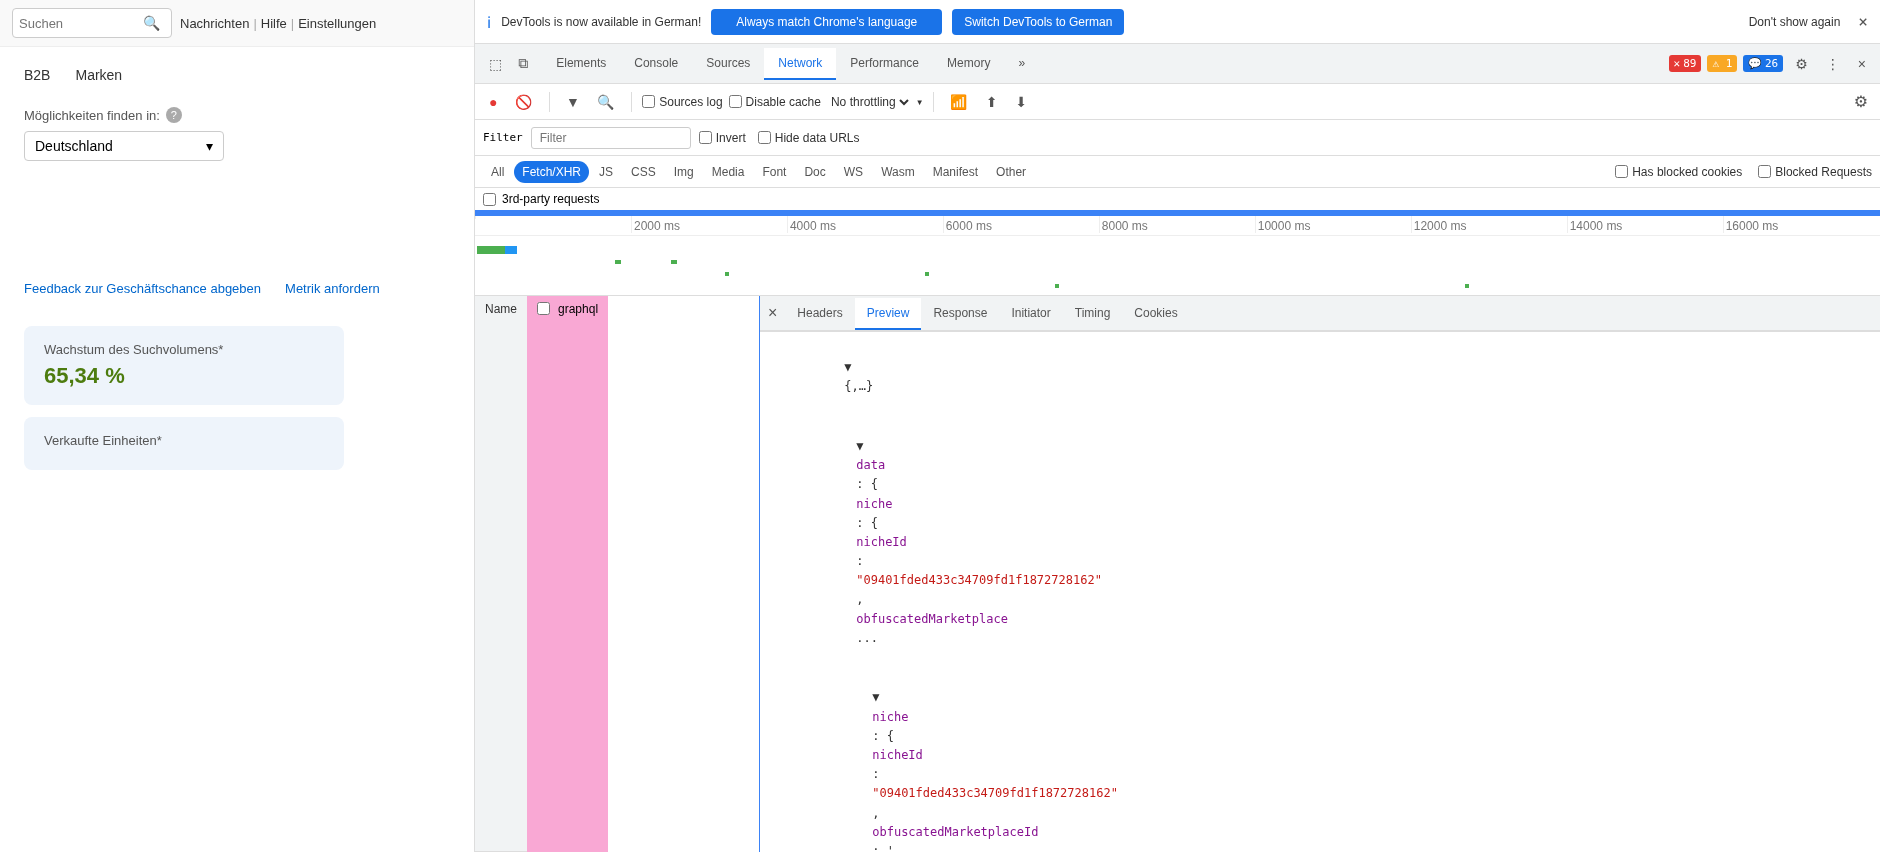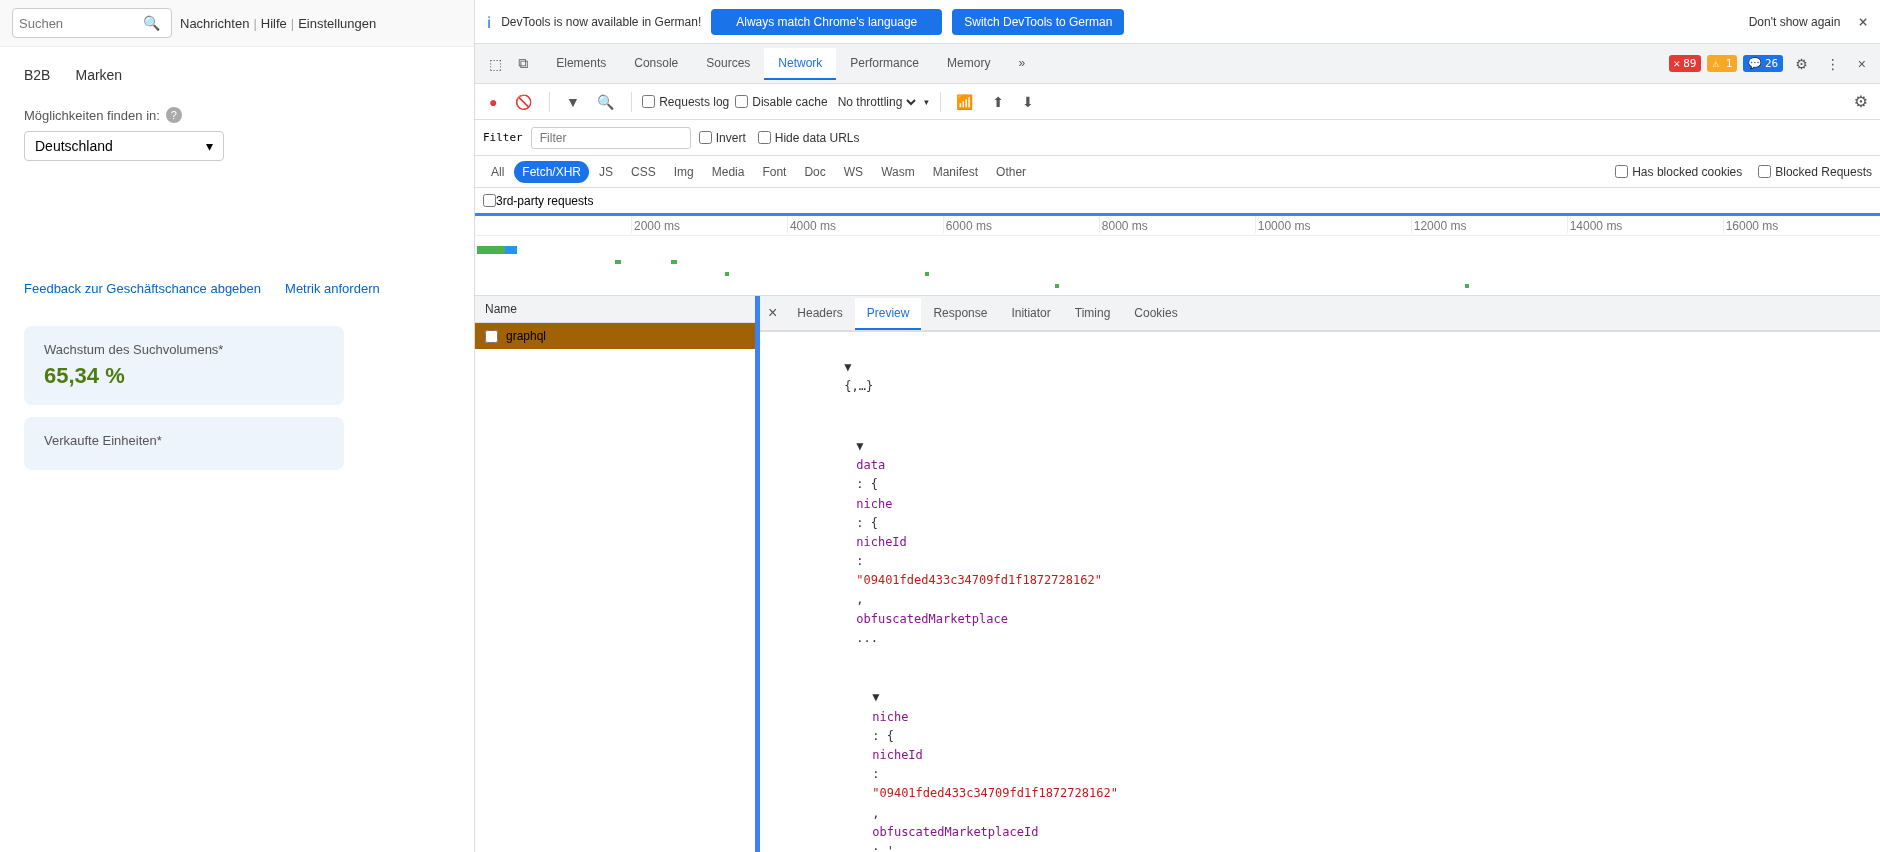--- a/index.html
+++ b/index.html
@@ -408,23 +408,24 @@
       margin-left: auto;
       font-size: 12px;
       font-family: Arial, sans-serif;
     }
 
     
     .third-party-row {
       display: flex;
       align-items: center;
       height: 28px;
-      border-bottom: 3px solid #3b82f6;
+      border-bottom: 6px solid #3b82f6;
       background: #fff;
       padding: 0 8px;
+      gap: 6px;
       flex-shrink: 0;
       font-size: 12px;
       font-family: Arial, sans-serif;
     }
 
     
     .timeline-area {
       height: 80px;
       border-bottom: 1px solid #ddd;
       background: #fff;
@@ -458,42 +459,42 @@
     
     .main-split {
       display: flex;
       flex: 1;
       overflow: hidden;
     }
 
     
     .name-panel {
       width: 285px;
-      border-right: 5px solid #3b82f6;
-      display: flex;
-      flex-direction: column;
+      border-right: 1px solid #3b82f6;
+      display: flex;
+      flex-direction: row;
       flex-shrink: 0;
     }
     .name-header {
       background: #f1f3f4;
       border-bottom: 1px solid #ddd;
       padding: 6px 10px;
       font-size: 12px;
       font-family: Arial, sans-serif;
       color: #333;
       font-weight: 500;
     }
     .name-row {
       display: flex;
-      align-items: flex-end;
+      align-items: flex-start;
       padding: 6px 10px;
       font-size: 12px;
       font-family: Arial, sans-serif;
       cursor: pointer;
-      background: #a16207;
+      background: #f9a8d4;
       gap: 8px;
     }
     .name-row input[type=checkbox] { cursor: pointer; }
 
     
     .details-panel {
       flex: 1;
       display: flex;
       flex-direction: column;
       overflow: hidden;
@@ -650,21 +651,21 @@
 
   <div class="toolbar">
     <button class="toolbar-btn record">●</button>
     <button class="toolbar-btn">🚫</button>
     <div class="toolbar-divider"></div>
     <button class="toolbar-btn">▼</button>
     <button class="toolbar-btn">🔍</button>
     <div class="toolbar-divider"></div>
     <label class="checkbox-label">
       <input type="checkbox" style="">
-      <span>Requests log</span>
+      <span>Sources log</span>
     </label>
     <label class="checkbox-label">
       <input type="checkbox" style="">
       <span>Disable cache</span>
     </label>
     <div class="throttle-area">
       <select class="throttle-select">
         <option>No throttling</option>
       </select>
       <span>▾</span>

